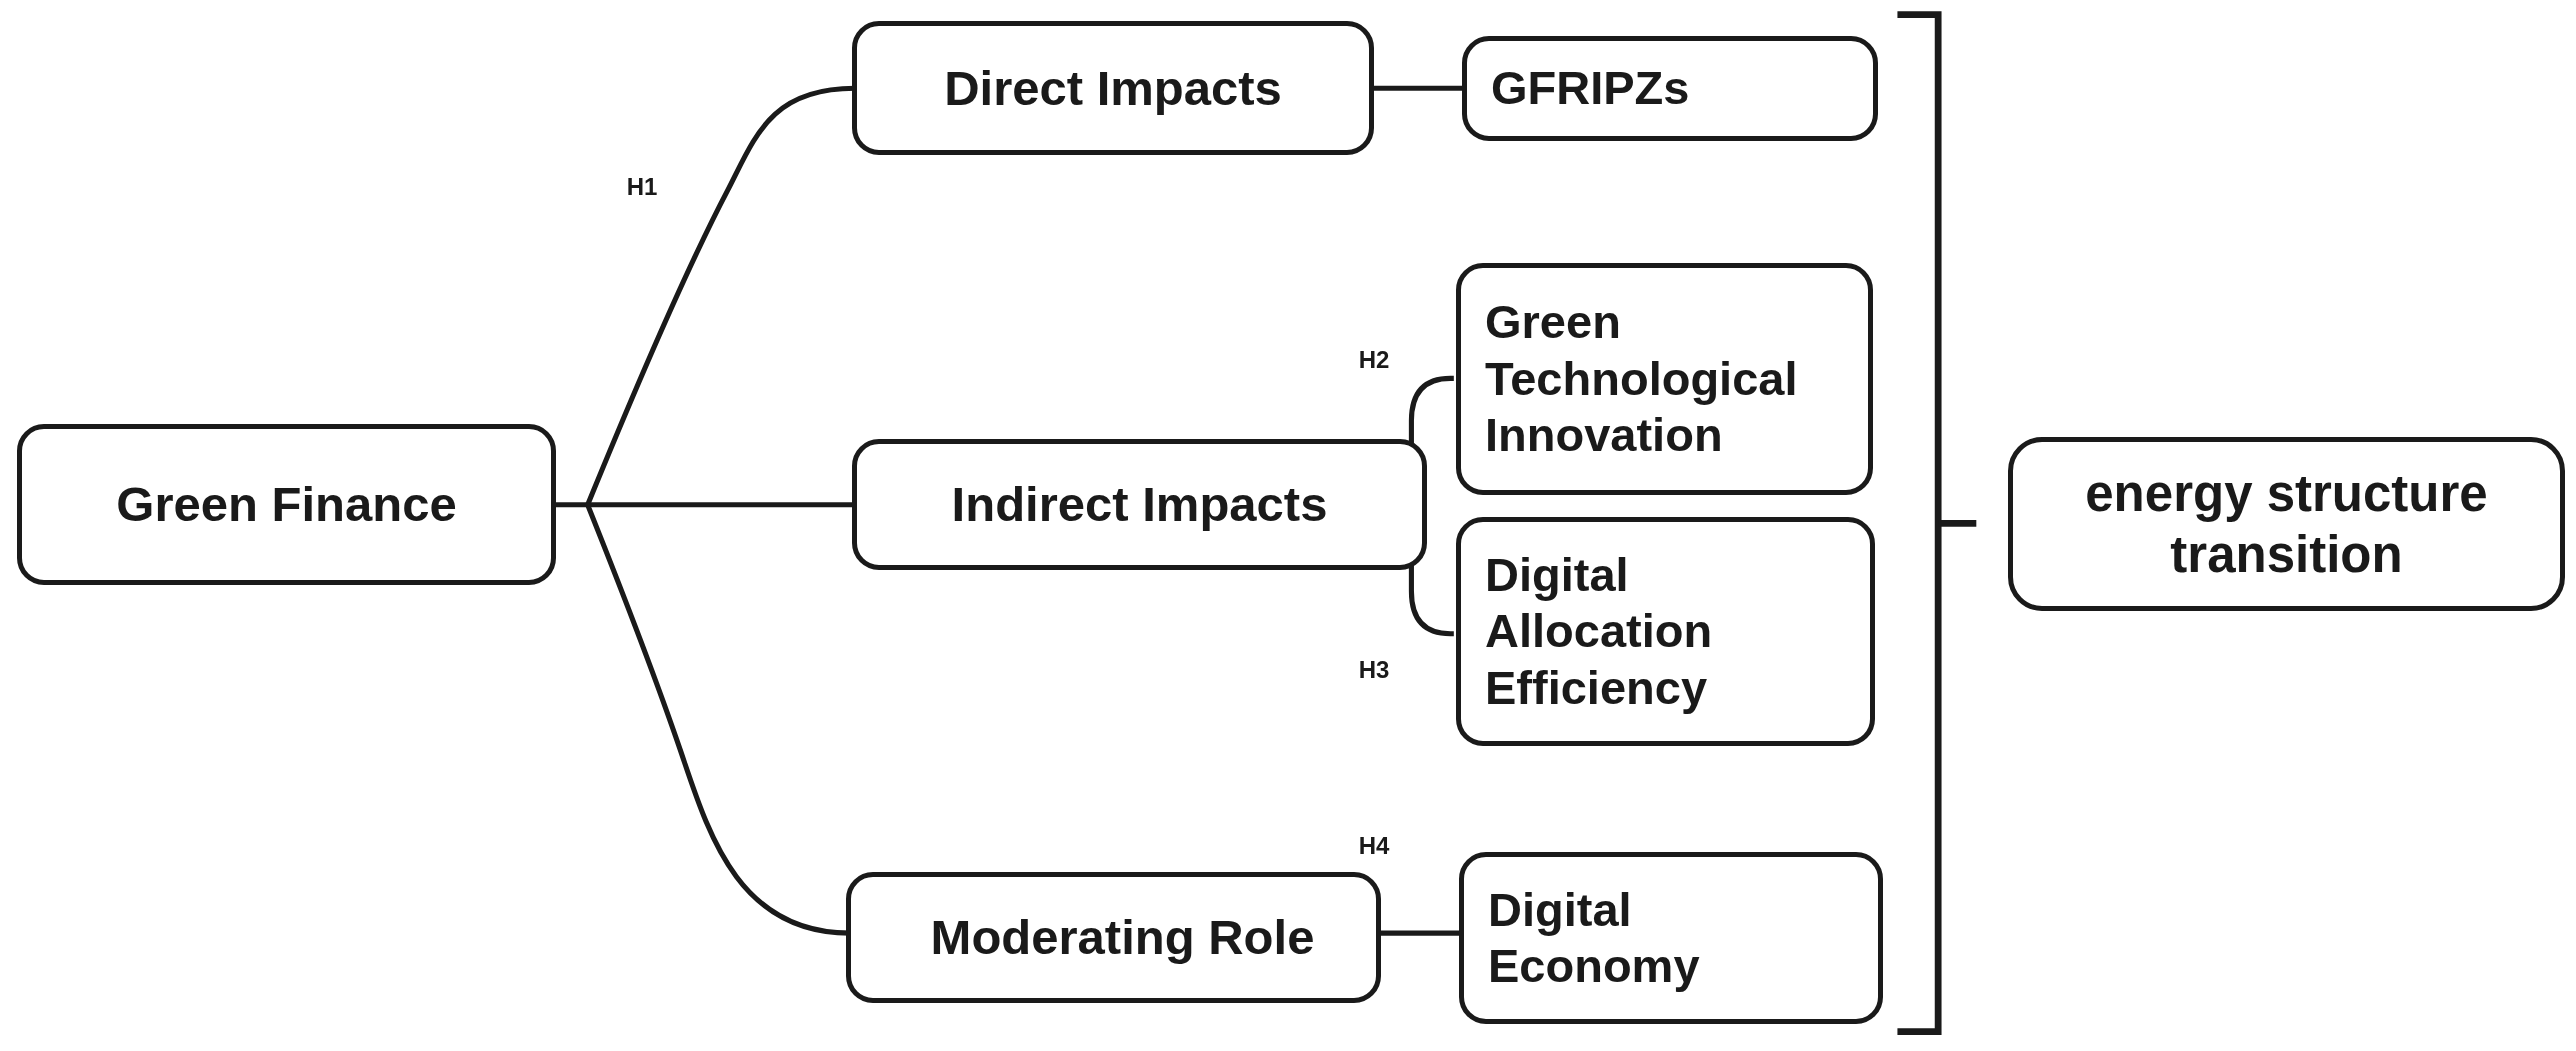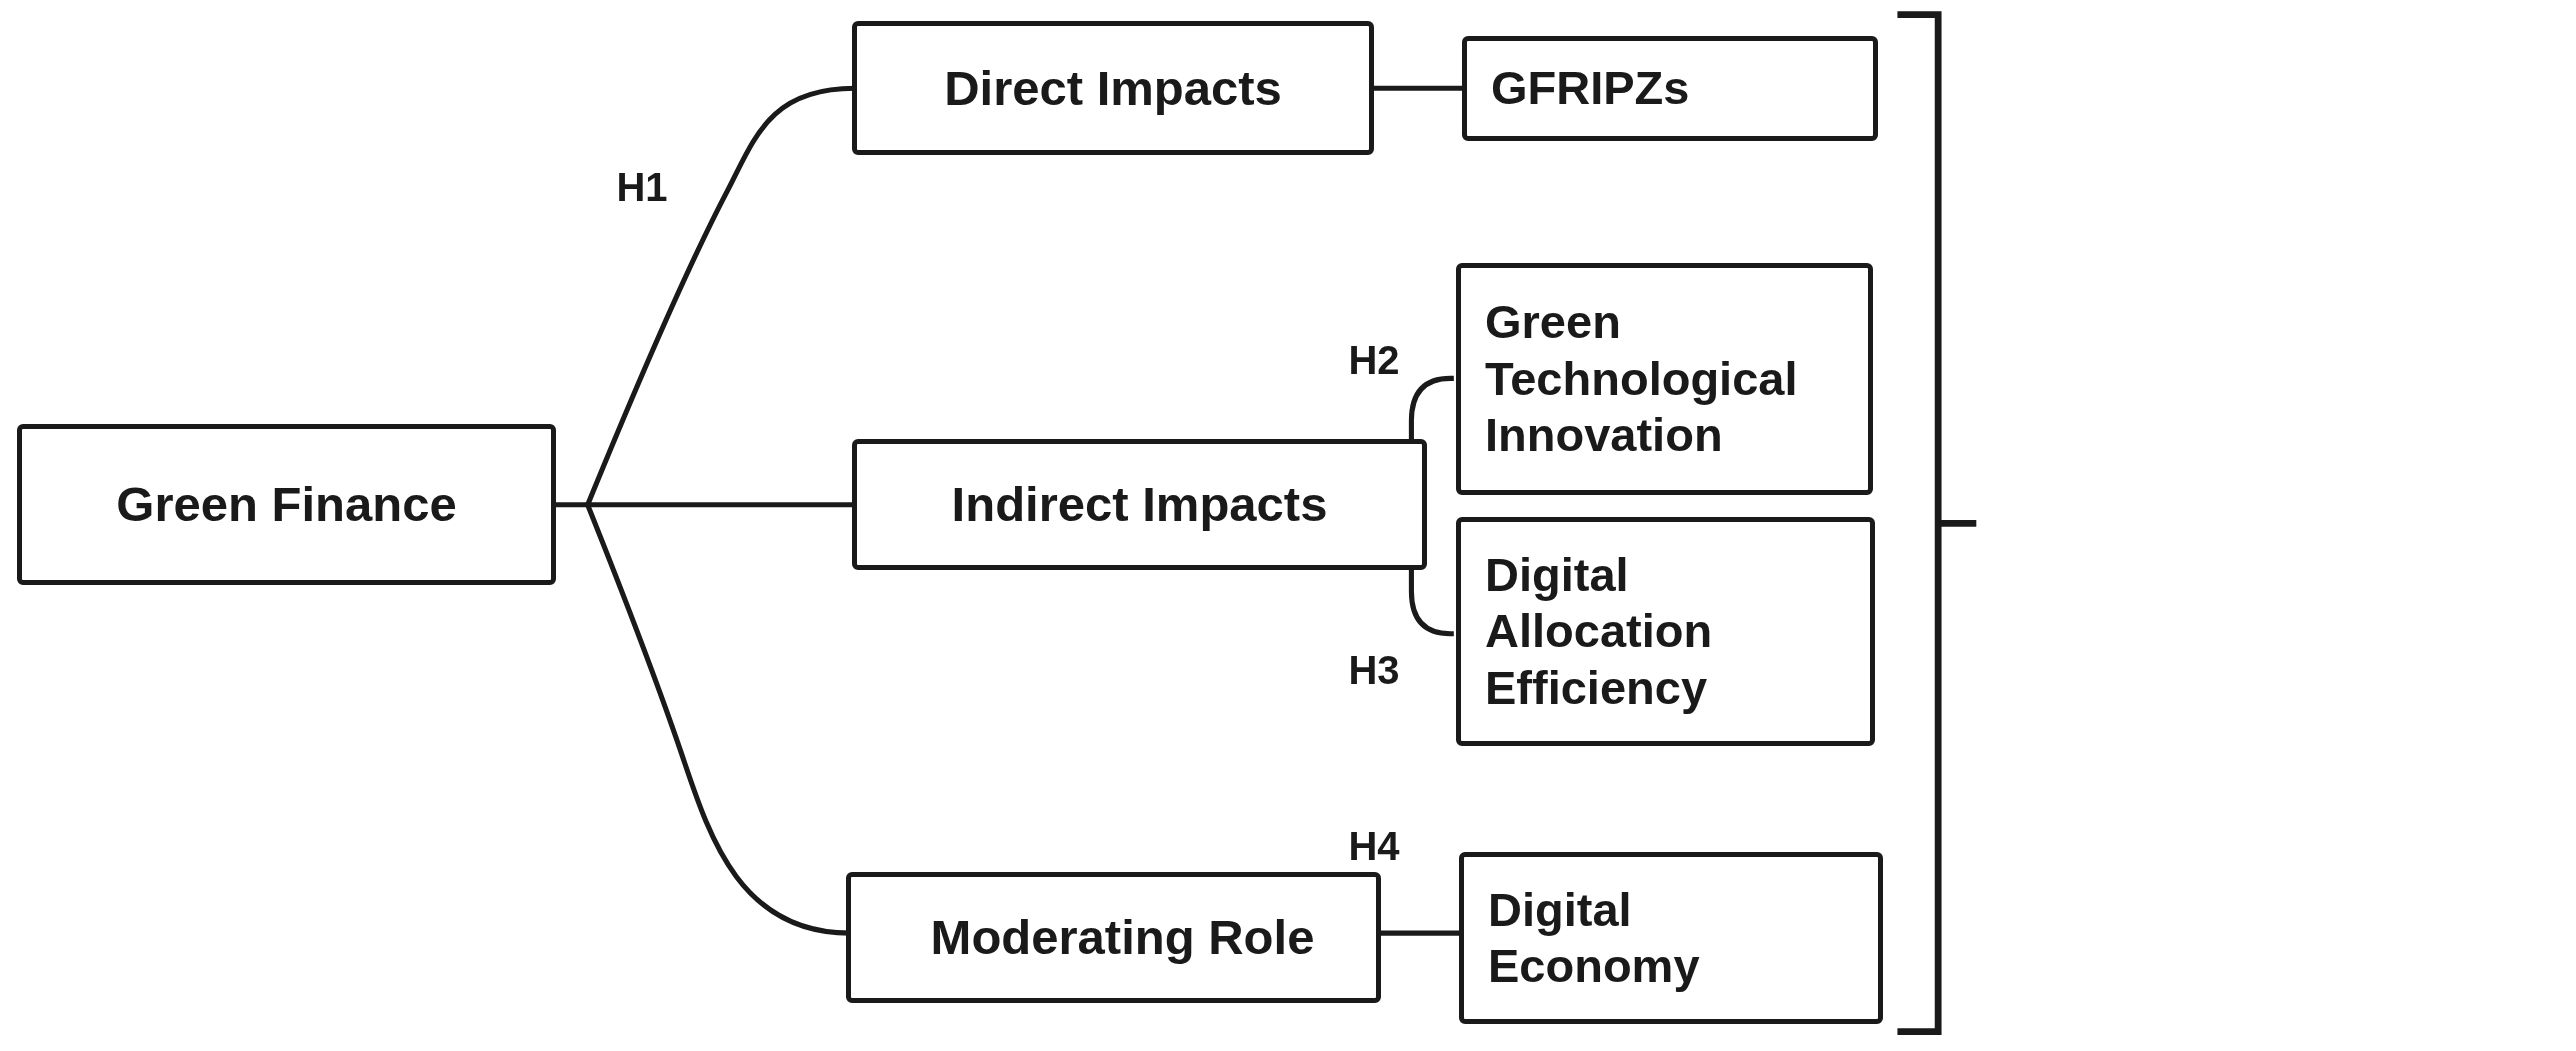--- a/index.html
+++ b/index.html
@@ -28,21 +28,21 @@
     stroke:var(--line,#1a1a1a);
     stroke-width:6;
     fill:none;
   }
   .connector.thick{stroke-width:8;}
   .node{
     position:absolute;
     box-sizing:border-box;
     background:var(--box-fill,#fff);
     border:5.1px solid var(--box-border,#1a1a1a);
-    border-radius:6px;
+    border-radius:27px;
     display:flex;
     align-items:center;
     font-weight:bold;
     line-height:1.2;
     white-space:pre-line;
   }
   .node.center{
     justify-content:center;
     text-align:center;
   }
@@ -51,21 +51,21 @@
     text-align:left;
     padding-left:24px;
     padding-right:8.5px;
   }
   .branch-label{font-size:49px;}
   .target-label{font-size:47px;}
   .outcome-label{font-size:51px;border-radius:34px;}
   .hlabel{
     position:absolute;
     transform:translate(-50%,-50%);
-    font-size:40px;
+    font-size:24px;
     font-weight:bold;
     line-height:1;
   }
 </style>
 </head>
 <body>
 
 <div class="canvas">
 
   <svg class="connectors" viewBox="0 0 3037 1240" aria-hidden="true">
@@ -119,20 +119,24 @@
     <span>Digital
 Allocation
 Efficiency</span>
   </div>
 
   <div class="node left target-label" style="left:1459px;top:852px;width:424px;height:172px;">
     <span>Digital
 Economy</span>
   </div>
 
+  <div class="node center outcome-label" style="left:2008px;top:437px;width:557px;height:174px;">
+    <span>energy structure
+transition</span>
+  </div>
 
   <div class="hlabel" style="left:642px;top:187px;">H1</div>
 
   <div class="hlabel" style="left:1374px;top:360px;">H2</div>
 
   <div class="hlabel" style="left:1374px;top:670px;">H3</div>
 
   <div class="hlabel" style="left:1374px;top:846px;">H4</div>
 
 </div>

